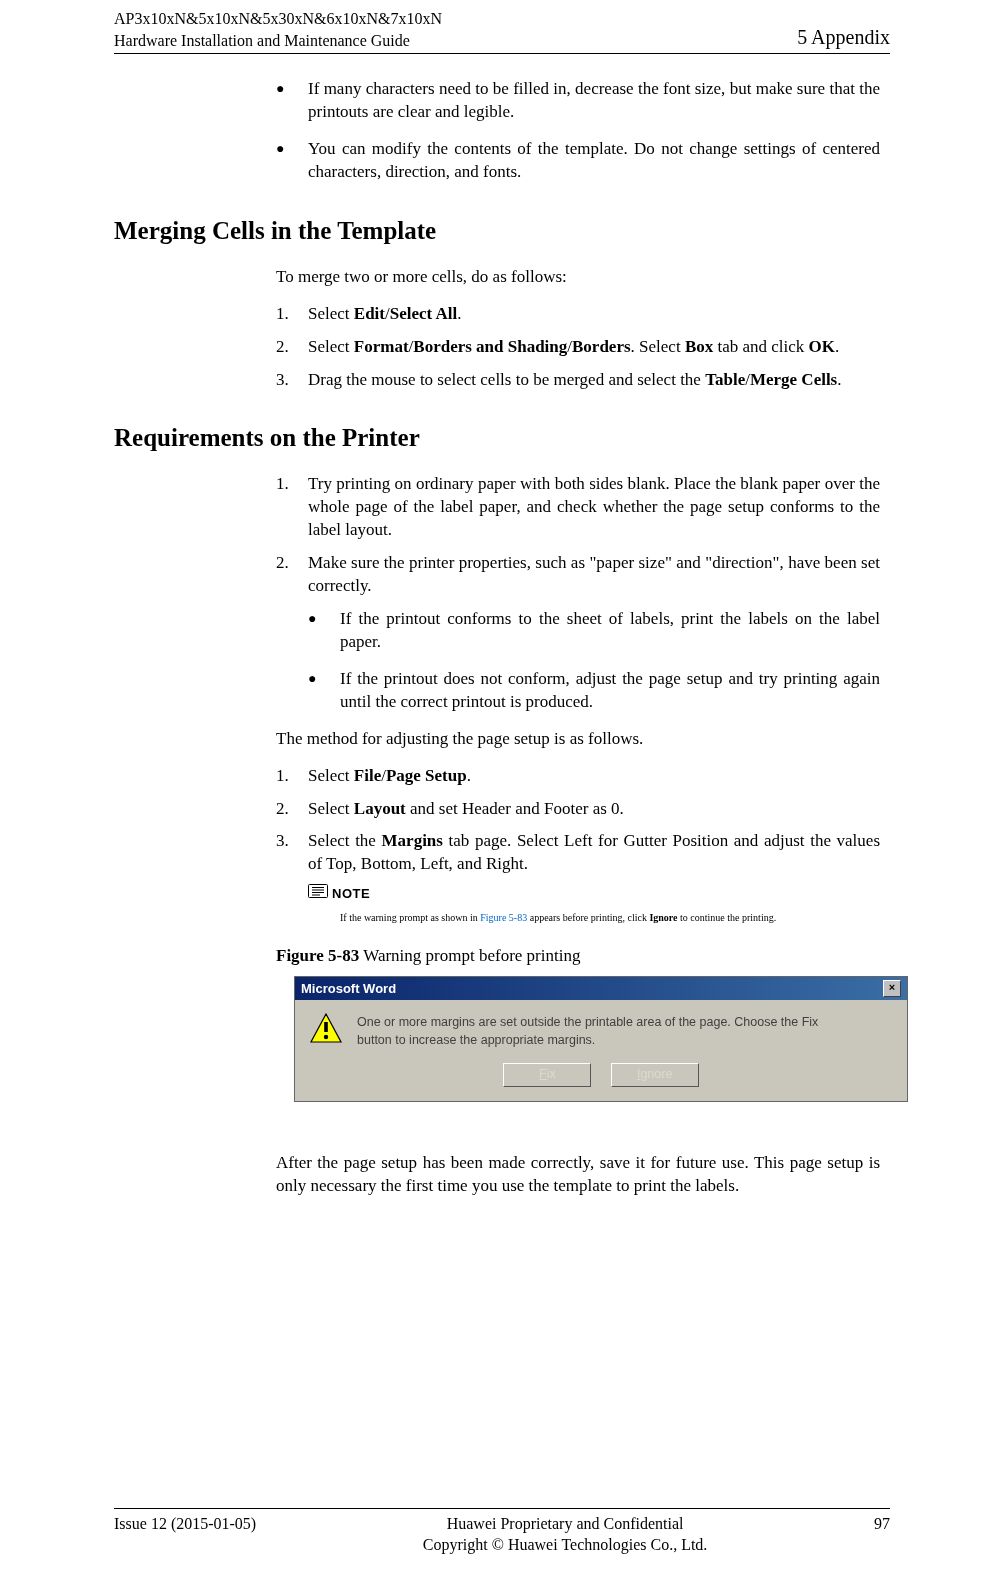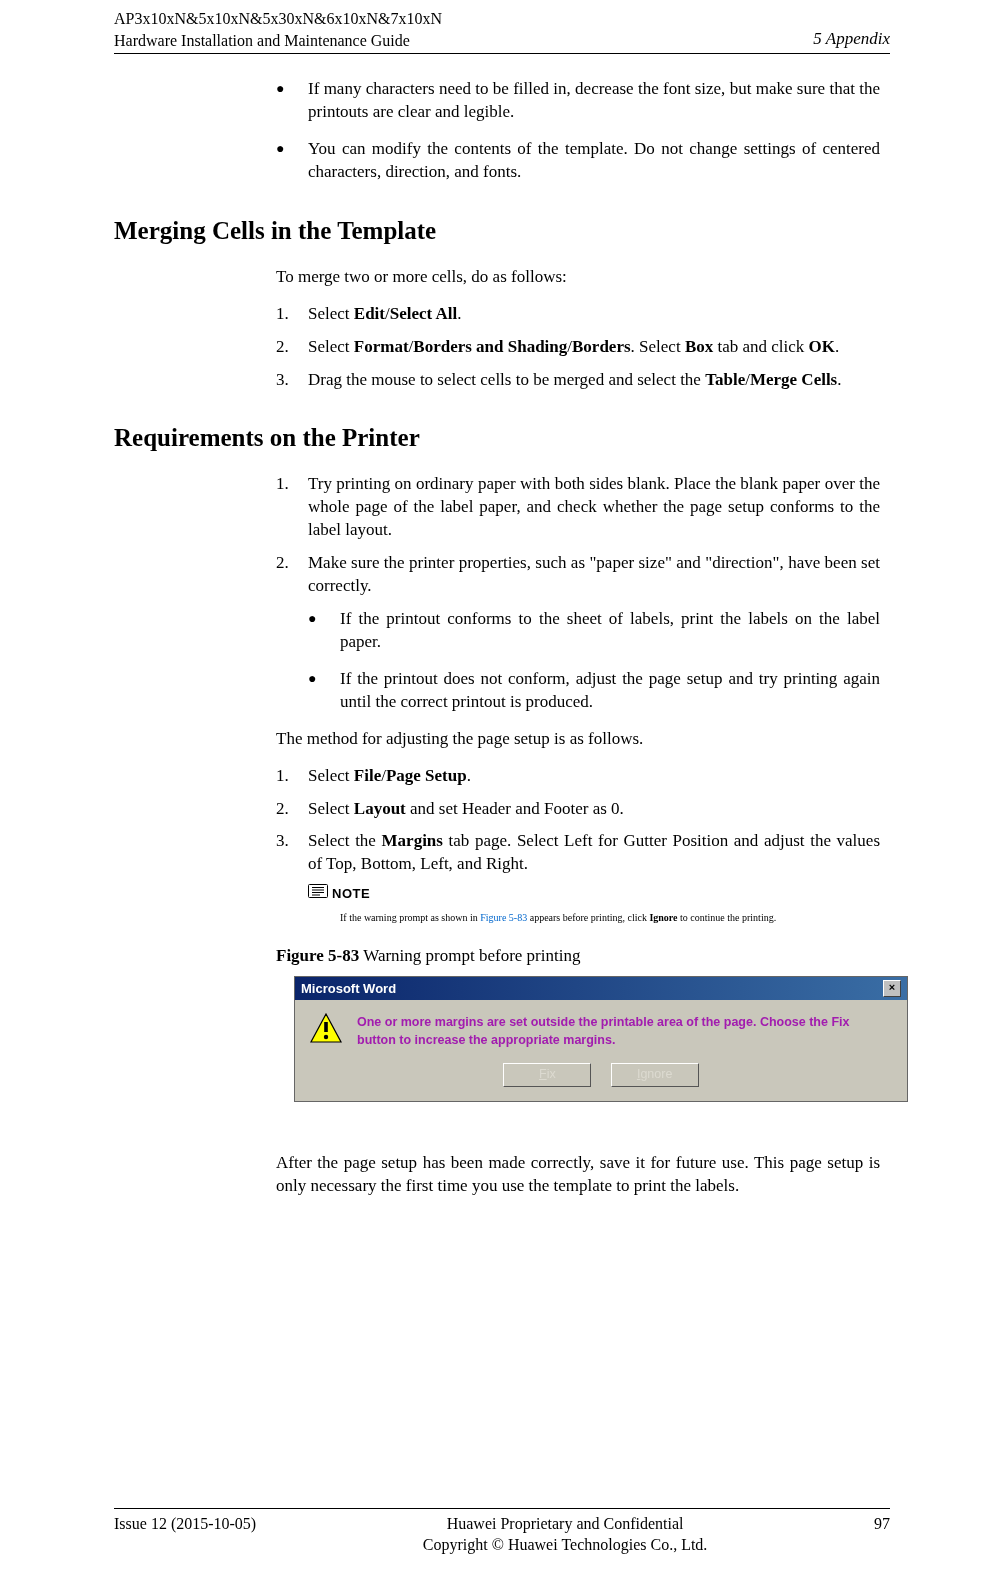--- a/index.html
+++ b/index.html
@@ -26,22 +26,21 @@
       align-items: flex-end;
       border-bottom: 1px solid #000;
       padding-top: 8px;
       padding-bottom: 2px;
       margin-bottom: 24px;
     }
     .top-header .left {
       font-size: 16px;
     }
     .top-header .right {
-      font-size: 17px;
-      font-style: italic;
+      font-size: 20px;
     }
 
     .content {
       padding: 0 10px 0 0;
     }
 
     .body-indent {
       margin-left: 162px;
     }
 
@@ -169,25 +168,24 @@
       padding: 12px 14px 8px 14px;
       align-items: flex-start;
       gap: 14px;
     }
     .dialog .icon-warn {
       width: 34px;
       height: 34px;
       flex-shrink: 0;
     }
     .dialog .msg {
-      color: #a21caf;
+      color: #404040;
       font-size: 12.5px;
       line-height: 1.4;
       padding-top: 2px;
-      font-weight: bold;
     }
     .dialog .buttons {
       text-align: center;
       padding: 6px 0 14px 0;
     }
     .dialog .buttons .btn {
       display: inline-block;
       width: 86px;
       height: 22px;
       line-height: 20px;
@@ -335,21 +333,21 @@
           <span class="btn"><u>I</u><span>gnore</span></span>
         </div>
       </div>
 
       <div class="para" style="margin-top:50px">After the page setup has been made correctly, save it for future use. This page setup is only necessary the first time you use the template to print the labels.</div>
 
     </div>
   </div>
 
   <div class="footer">
-    <div>Issue 12 (2015-10-05)</div>
+    <div>Issue 12 (2015-01-05)</div>
     <div class="center">
       <div>Huawei Proprietary and Confidential</div>
       <div>Copyright © Huawei Technologies Co., Ltd.</div>
     </div>
     <div>97</div>
   </div>
 
 </div>
 
 </body></html>

